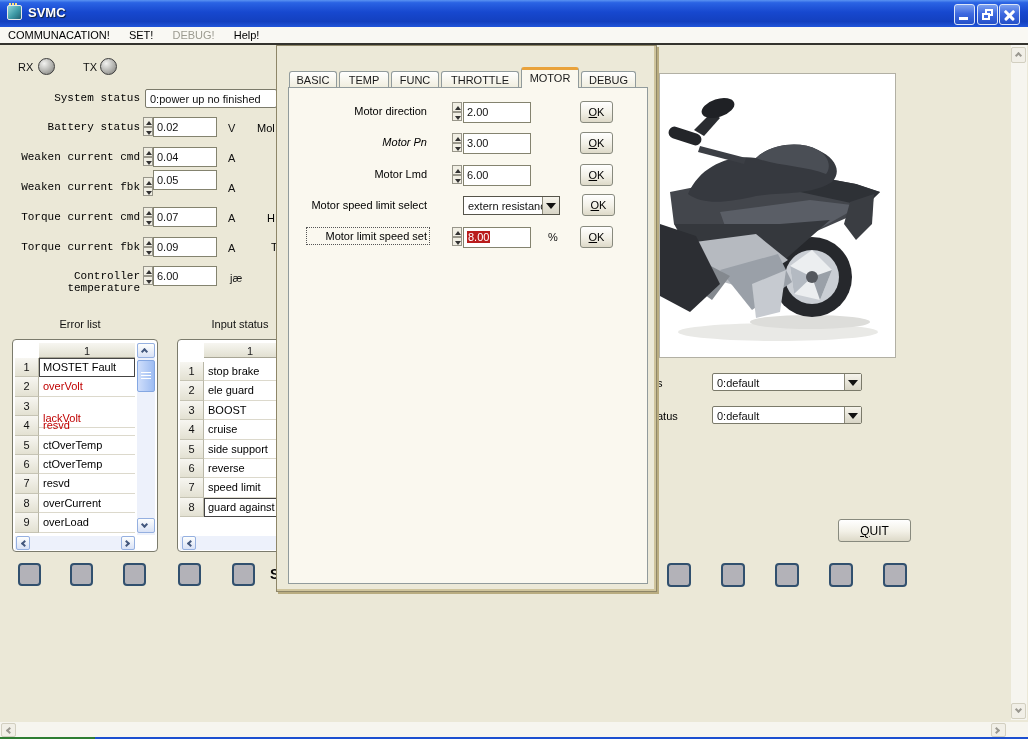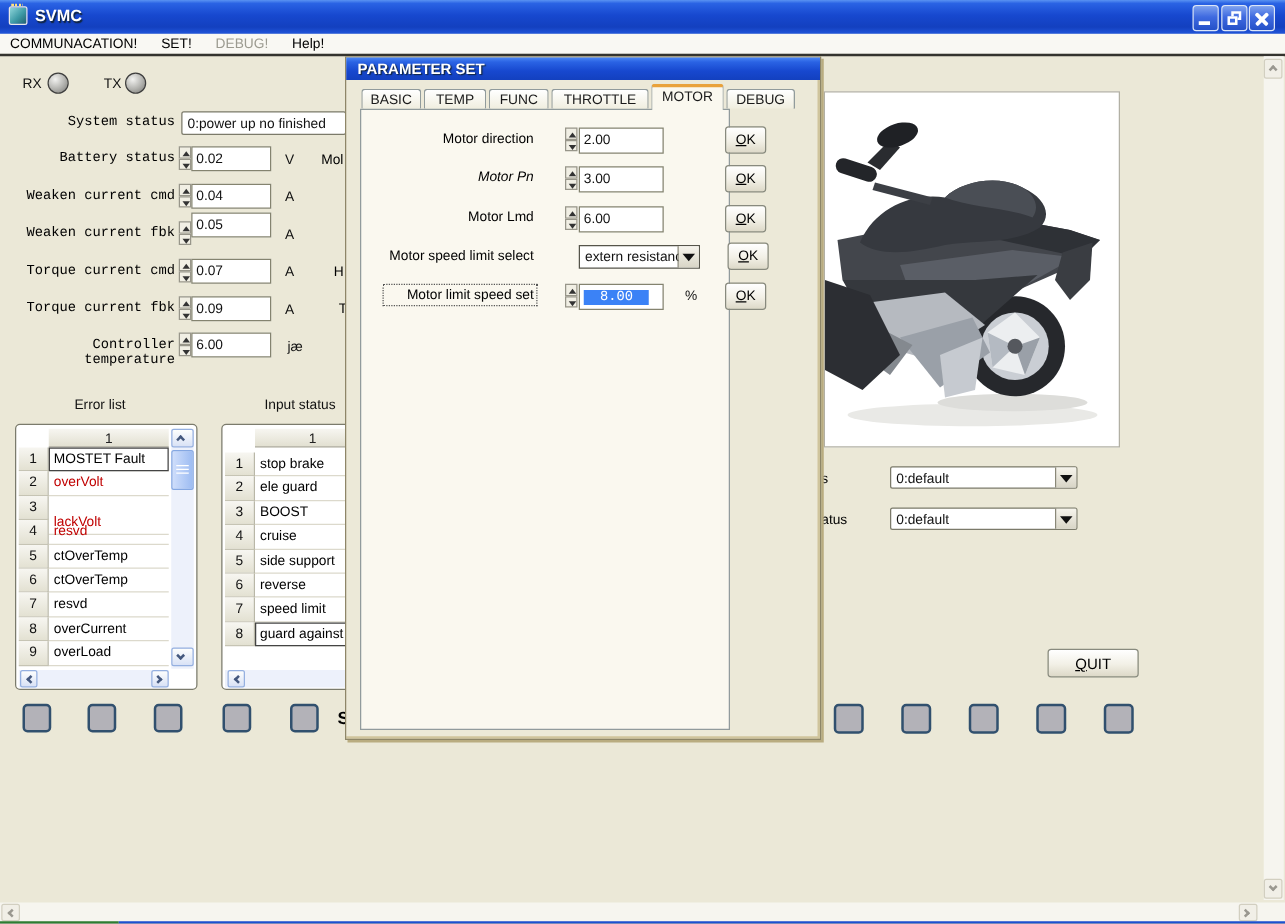--- a/index.html
+++ b/index.html
@@ -83,24 +83,24 @@
 
   
   .dialog{left:276px;top:45px;width:381px;height:547px;background:#ece9d8;
     border:1px solid #8e8668;box-shadow:2px 2px 0 #b9ac80, -2px 0 0 #cfc49c inset, 0 -2px 0 #cfc49c inset;}
   .dlg-titlebar{left:0;top:0;right:0;height:18px;
     background:linear-gradient(180deg,#4a86f4 0%,#2a63e4 20%,#1748cf 60%,#1340bf 100%);}
   .dlg-title{padding:2px 0 0 9px;color:#fff;font-weight:bold;font-size:12px;text-shadow:1px 1px 1px #123;}
   .tab{position:absolute;height:16px;top:25px;background:linear-gradient(180deg,#ffffff,#f0eedf);
     border:1px solid #919b9c;border-bottom:none;border-radius:3px 3px 0 0;text-align:center;padding-top:2px;color:#1a1a1a;}
   .tab.active{top:21px;height:21px;background:#faf8ef;border-top:3px solid #e9a23b;padding-top:2px;z-index:3;}
-  .dlg-page{left:11px;top:41px;width:296px;height:497px;background:#faf8ef;border:1px solid #919b9c;z-index:2;}
+  .dlg-page{left:11px;top:41px;width:360px;height:497px;background:#faf8ef;border:1px solid #919b9c;z-index:2;}
   .dlg-label{position:absolute;left:20px;width:118px;text-align:right;color:#000;}
   .dotted{outline:1px dotted #555;outline-offset:2px;}
-  .selval{background:#3b82f6;color:#fff;padding:0 13px;font-family:Liberation Mono, monospace;}
+  .selval{background:#b91c1c;color:#fff;padding:0 1px;}
 
   .frag{color:#000;white-space:nowrap;}
 </style>
 </head>
 <body>
 
 <div class="window">
 
   <div class="abs menubar">
     <span class="menu-item">COMMUNACATION!</span>
@@ -333,23 +333,20 @@
     <span class="u">Q</span><span>UIT</span>
   </div>
 
   <div class="abs sq" style="left:667px;top:563px;width:24px;height:24px;"></div>
   <div class="abs sq" style="left:721px;top:563px;width:24px;height:24px;"></div>
   <div class="abs sq" style="left:775px;top:563px;width:24px;height:24px;"></div>
   <div class="abs sq" style="left:829px;top:563px;width:24px;height:24px;"></div>
   <div class="abs sq" style="left:883px;top:563px;width:24px;height:24px;"></div>
 
   <div class="abs dialog">
-    <div class="abs dlg-titlebar">
-      <div class="dlg-title">PARAMETER SET</div>
-    </div>
     <div class="tab" style="left:12px;width:48px;">BASIC</div>
     <div class="tab" style="left:62px;width:50px;">TEMP</div>
     <div class="tab" style="left:114px;width:48px;">FUNC</div>
     <div class="tab" style="left:164px;width:78px;">THROTTLE</div>
     <div class="tab active" style="left:244px;width:58px;">MOTOR</div>
     <div class="tab" style="left:304px;width:55px;">DEBUG</div>
 
     <div class="abs dlg-page">
 
       <div class="dlg-label" style="top:17px;">Motor direction</div>

